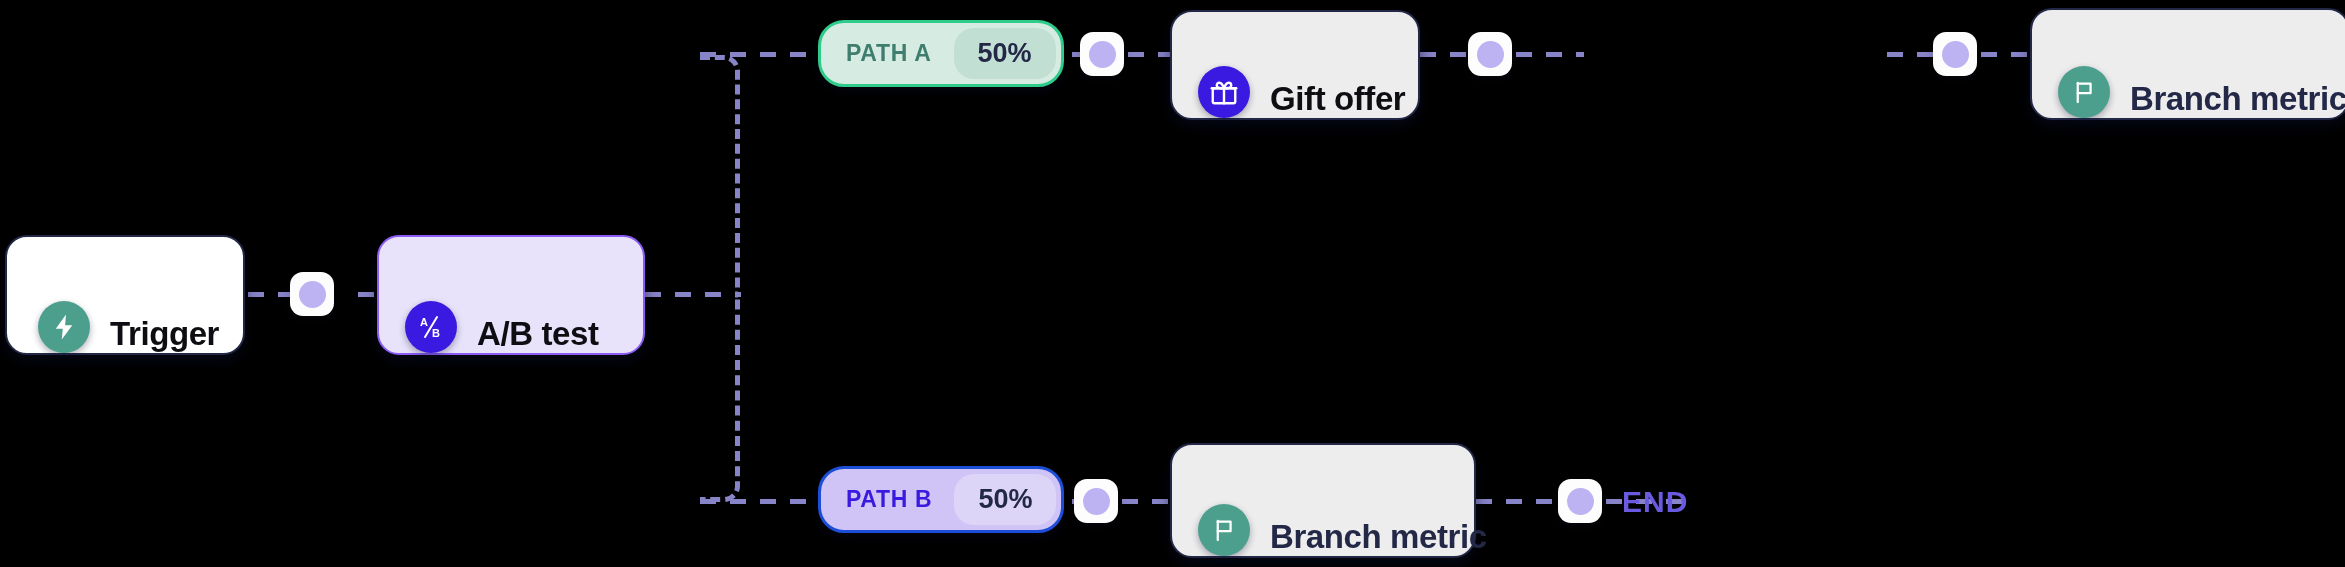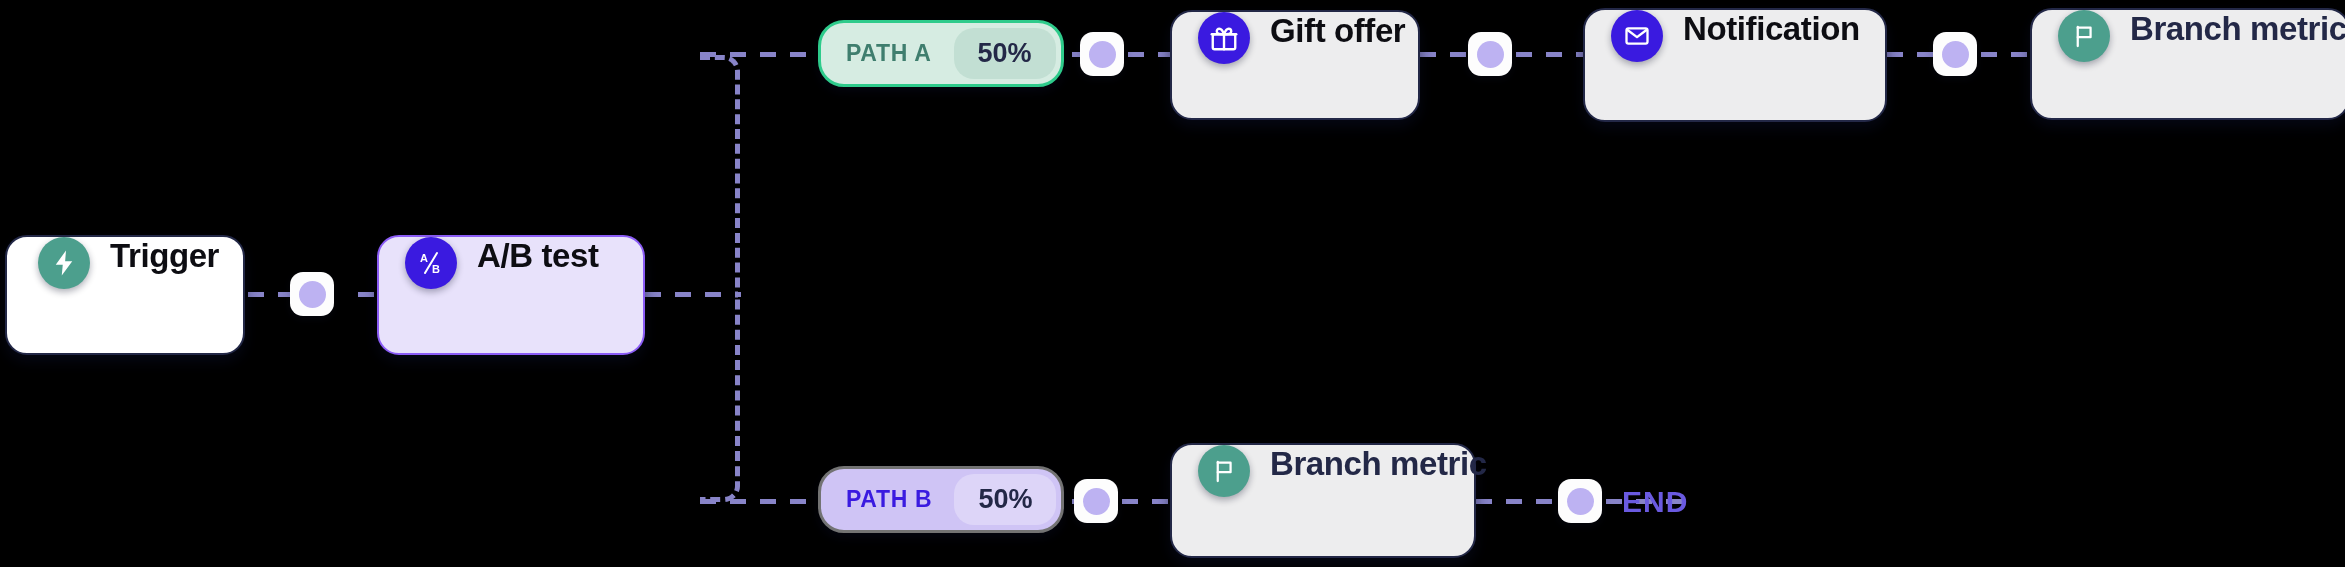--- a/index.html
+++ b/index.html
@@ -52,21 +52,21 @@
     width:27px;
     height:27px;
     border-radius:50%;
     background:#bdb2f2;
   }
 
   
   .node {
     position:absolute;
     display:flex;
-    align-items:flex-start;
+    align-items:flex-end;
     gap:20px;
     padding:0 26px;
     border-radius:22px;
     background:#ededee;
     border:2.5px solid #232847;
     box-shadow:0 7px 14px rgba(10,12,35,.55);
   }
   .node.white { background:#ffffff; }
   .node.lav   { background:#e8e2fb; border-color:#8b5cf6; }
 
@@ -95,21 +95,21 @@
   
   .pill {
     position:absolute;
     display:flex;
     align-items:center;
     border-radius:26px;
     padding:5px;
     box-shadow:0 5px 11px rgba(10,12,35,.42);
   }
   .pill-a { background:#d6ece2; border:3px solid #2ecb8b; }
-  .pill-b { background:#cfc4f5; border:3px solid #737373; }
+  .pill-b { background:#cfc4f5; border:3px solid #1d4ed8; }
 
   .pill-name {
     font-size:23px;
     font-weight:bold;
     letter-spacing:.7px;
     padding:0 22px 0 20px;
   }
   .pa-name { color:#3f7e6e; }
   .pb-name { color:#3a1ae0; }
 
@@ -184,29 +184,20 @@
         <path d="M12 9C12 9 13.6 4.6 15.7 4.6C17.1 4.6 17.8 5.6 17.8 6.7C17.8 8.2 16.3 9 12 9Z"></path>
       </svg>
     </span>
     <span class="node-label lbl-dark">Gift offer</span>
   </div>
 
   <div class="handle" style="left:1468px; top:32px;">
     <i></i>
   </div>
 
-  <div class="node" style="left:1583px; top:8px; width:304px; height:114px;">
-    <span class="node-icon ic-purple">
-      <svg width="28" height="28" viewBox="0 0 24 24" fill="none" stroke="#fff" stroke-width="2" stroke-linecap="round" stroke-linejoin="round">
-        <rect x="3" y="5.5" width="18" height="13" rx="1.6"></rect>
-        <path d="M3.6 6.6L12 13L20.4 6.6"></path>
-      </svg>
-    </span>
-    <span class="node-label lbl-dark">Notification</span>
-  </div>
 
   <div class="handle" style="left:1933px; top:32px;">
     <i></i>
   </div>
 
   <div class="node" style="left:2030px; top:8px; width:320px; height:112px;">
     <span class="node-icon ic-teal">
       <svg width="27" height="27" viewBox="0 0 24 24" fill="none" stroke="#fff" stroke-width="2" stroke-linecap="round" stroke-linejoin="round">
         <line x1="6" y1="3.5" x2="6" y2="20.5"></line>
         <path d="M6 4.2H17.4V12.6H6"></path>

